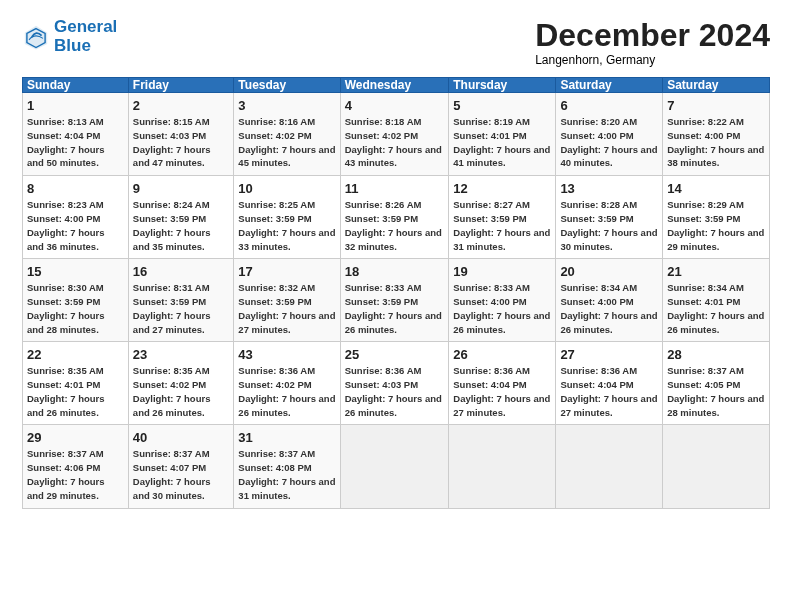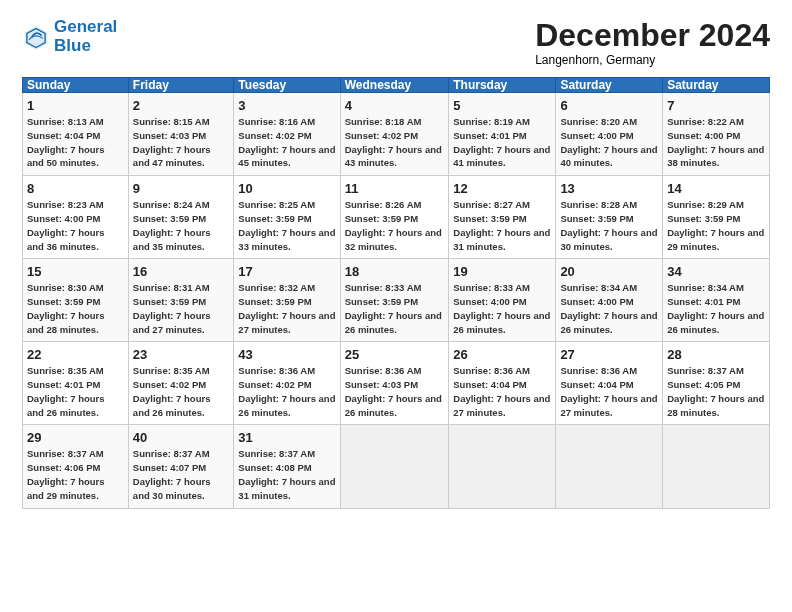--- a/index.html
+++ b/index.html
@@ -167,21 +167,21 @@
           <td><span class="day-num">16</span>
 <span class="day-info">Sunrise: 8:31 AM<br>Sunset: 3:59 PM<br>Daylight: 7 hours and 27 minutes.</span></td>
           <td><span class="day-num">17</span>
 <span class="day-info">Sunrise: 8:32 AM<br>Sunset: 3:59 PM<br>Daylight: 7 hours and 27 minutes.</span></td>
           <td><span class="day-num">18</span>
 <span class="day-info">Sunrise: 8:33 AM<br>Sunset: 3:59 PM<br>Daylight: 7 hours and 26 minutes.</span></td>
           <td><span class="day-num">19</span>
 <span class="day-info">Sunrise: 8:33 AM<br>Sunset: 4:00 PM<br>Daylight: 7 hours and 26 minutes.</span></td>
           <td><span class="day-num">20</span>
 <span class="day-info">Sunrise: 8:34 AM<br>Sunset: 4:00 PM<br>Daylight: 7 hours and 26 minutes.</span></td>
-          <td><span class="day-num">34</span>
+          <td><span class="day-num">21</span>
 <span class="day-info">Sunrise: 8:34 AM<br>Sunset: 4:01 PM<br>Daylight: 7 hours and 26 minutes.</span></td>
         </tr>
         <tr>
           <td><span class="day-num">22</span>
 <span class="day-info">Sunrise: 8:35 AM<br>Sunset: 4:01 PM<br>Daylight: 7 hours and 26 minutes.</span></td>
           <td><span class="day-num">23</span>
 <span class="day-info">Sunrise: 8:35 AM<br>Sunset: 4:02 PM<br>Daylight: 7 hours and 26 minutes.</span></td>
           <td><span class="day-num">43</span>
 <span class="day-info">Sunrise: 8:36 AM<br>Sunset: 4:02 PM<br>Daylight: 7 hours and 26 minutes.</span></td>
           <td><span class="day-num">25</span>

